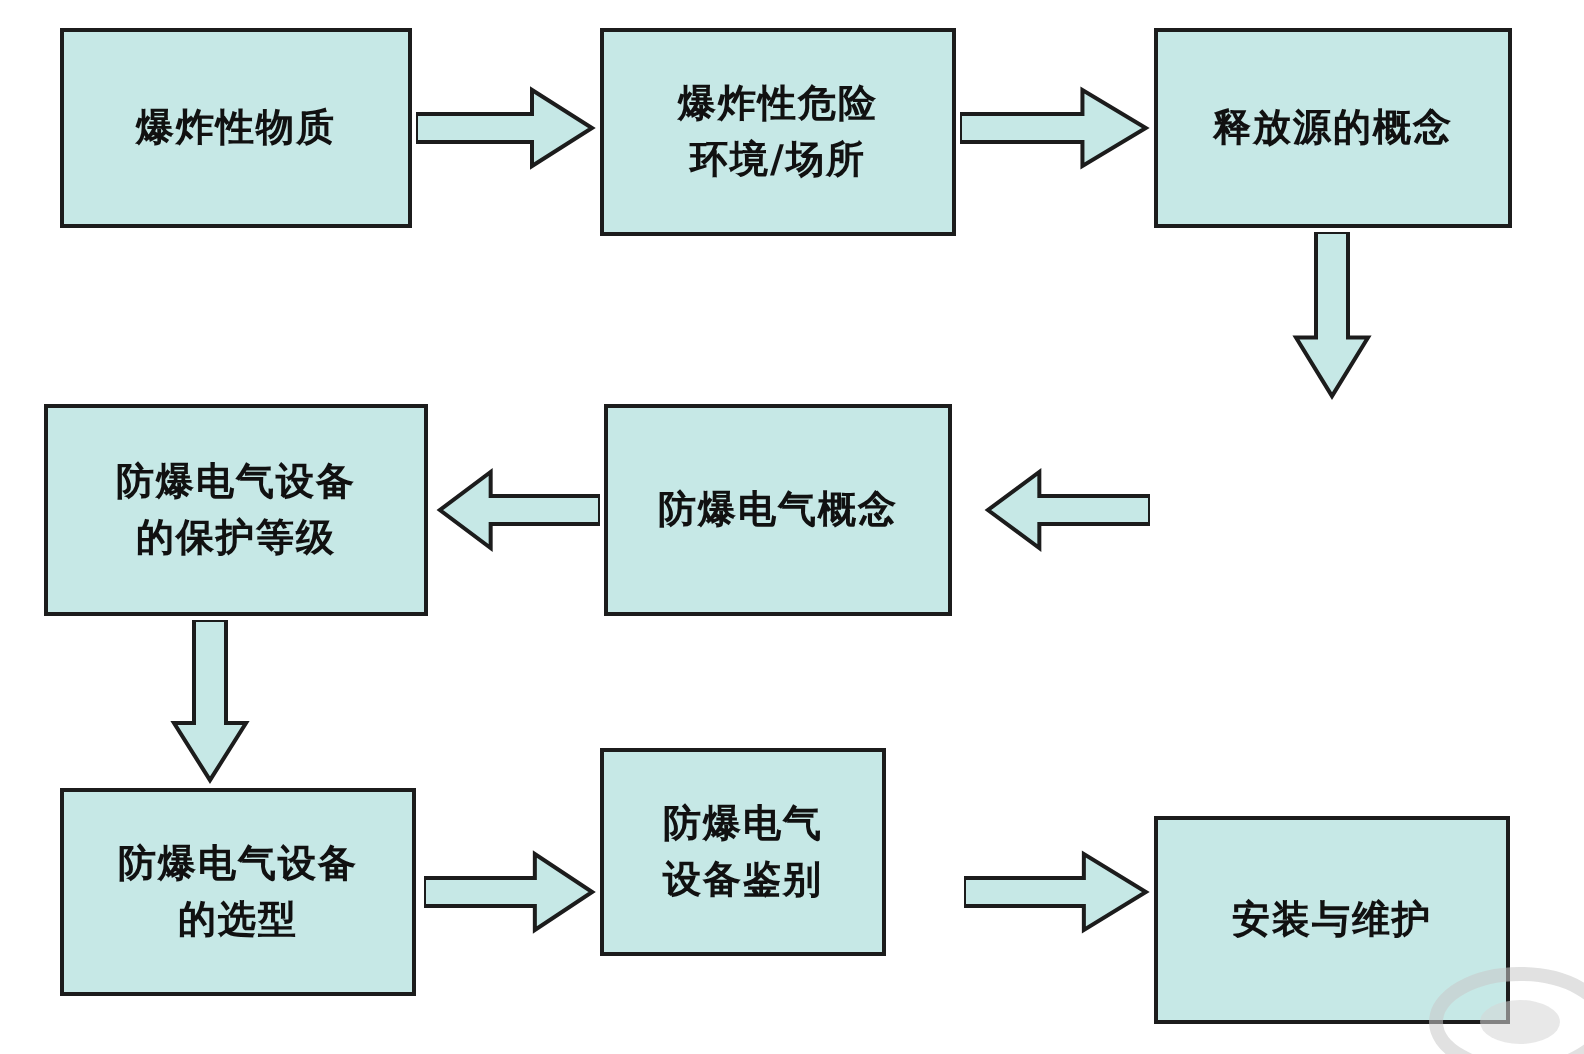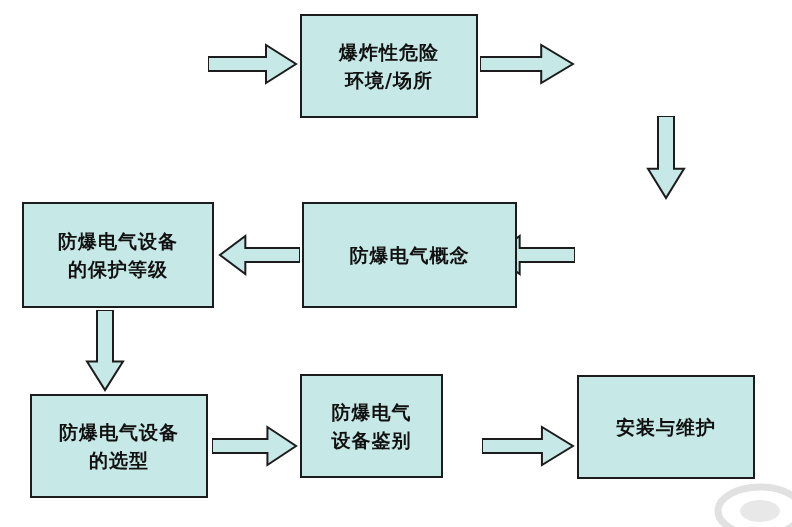--- a/index.html
+++ b/index.html
@@ -36,53 +36,59 @@
     right: -14px;
     bottom: -16px;
     opacity: 0.55;
   }
 </style>
 </head>
 <body>
 
 <div class="canvas">
 
+  <div class="node" style="left:30px; top:14px; width:176px; height:100px">
+    <span class="node-label">爆炸性物质</span>
+  </div>
 
   <span class="arrow" style="left:208px; top:42px; width:90px; height:44px">
     <svg viewBox="0 0 90 44" preserveAspectRatio="none">
       <polygon points="0,15 58,15 58,3 88,22 58,41 58,29 0,29" stroke="#1c1c1c" stroke-width="2" vector-effect="non-scaling-stroke" fill="#c6e8e6"></polygon>
     </svg>
   </span>
 
   <div class="node" style="left:300px; top:14px; width:178px; height:104px">
     <span class="node-label">爆炸性危险
 环境/场所</span>
   </div>
 
   <span class="arrow" style="left:480px; top:42px; width:95px; height:44px">
     <svg viewBox="0 0 90 44" preserveAspectRatio="none">
       <polygon points="0,15 58,15 58,3 88,22 58,41 58,29 0,29" stroke="#1c1c1c" stroke-width="2" vector-effect="non-scaling-stroke" fill="#c6e8e6"></polygon>
     </svg>
   </span>
 
+  <div class="node" style="left:577px; top:14px; width:179px; height:100px">
+    <span class="node-label">释放源的概念</span>
+  </div>
 
   <span class="arrow" style="left:646px; top:116px; width:40px; height:84px">
     <svg viewBox="0 0 40 86" preserveAspectRatio="none">
       <polygon points="12,0 12,54 2,54 20,84 38,54 28,54 28,0" stroke="#1c1c1c" stroke-width="2" vector-effect="non-scaling-stroke" fill="#c6e8e6"></polygon>
     </svg>
   </span>
 
 
   <span class="arrow" style="left:492px; top:233px; width:83px; height:44px">
     <svg viewBox="0 0 84 44" preserveAspectRatio="none">
       <polygon points="84,15 28,15 28,3 2,22 28,41 28,29 84,29" stroke="#1c1c1c" stroke-width="2" vector-effect="non-scaling-stroke" fill="#c6e8e6"></polygon>
     </svg>
   </span>
 
-  <div class="node" style="left:302px; top:202px; width:215px; height:106px">
+  <div class="node" style="left:302px; top:202px; width:174px; height:106px">
     <span class="node-label">防爆电气概念</span>
   </div>
 
   <span class="arrow" style="left:218px; top:233px; width:82px; height:44px">
     <svg viewBox="0 0 84 44" preserveAspectRatio="none">
       <polygon points="84,15 28,15 28,3 2,22 28,41 28,29 84,29" stroke="#1c1c1c" stroke-width="2" vector-effect="non-scaling-stroke" fill="#c6e8e6"></polygon>
     </svg>
   </span>
 
   <div class="node" style="left:22px; top:202px; width:192px; height:106px">
@@ -111,21 +117,21 @@
     <span class="node-label">防爆电气
 设备鉴别</span>
   </div>
 
   <span class="arrow" style="left:482px; top:424px; width:93px; height:44px">
     <svg viewBox="0 0 90 44" preserveAspectRatio="none">
       <polygon points="0,15 58,15 58,3 88,22 58,41 58,29 0,29" stroke="#1c1c1c" stroke-width="2" vector-effect="non-scaling-stroke" fill="#c6e8e6"></polygon>
     </svg>
   </span>
 
-  <div class="node" style="left:577px; top:375px; width:178px; height:104px">
+  <div class="node" style="left:577px; top:408px; width:178px; height:104px">
     <span class="node-label">安装与维护</span>
   </div>
 
   <span class="watermark">
     <svg width="96" height="62" viewBox="0 0 96 62">
       <ellipse cx="50" cy="34" rx="42" ry="24" fill="none" stroke="#c9c9c9" stroke-width="7"></ellipse>
       <ellipse cx="50" cy="34" rx="20" ry="11" fill="#d6d6d6"></ellipse>
     </svg>
   </span>
 

